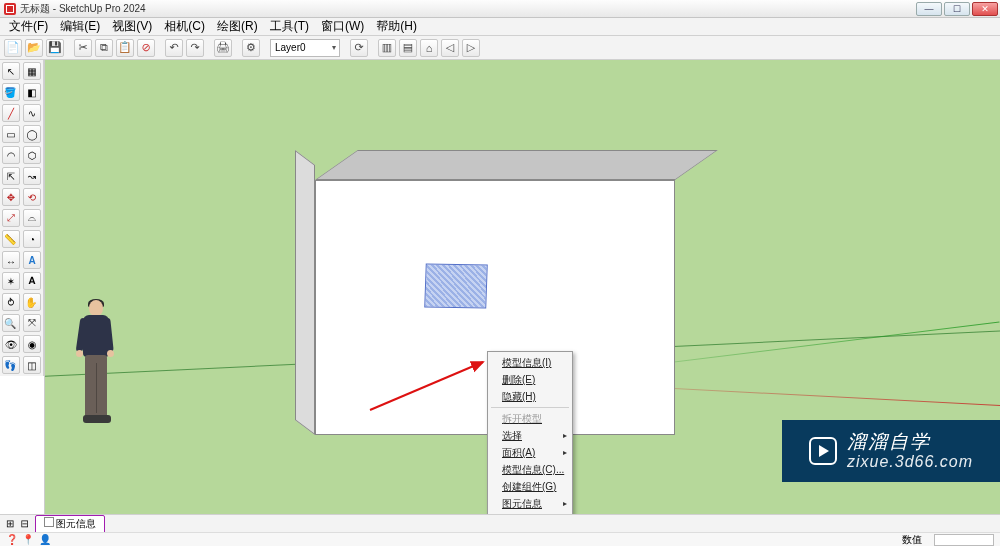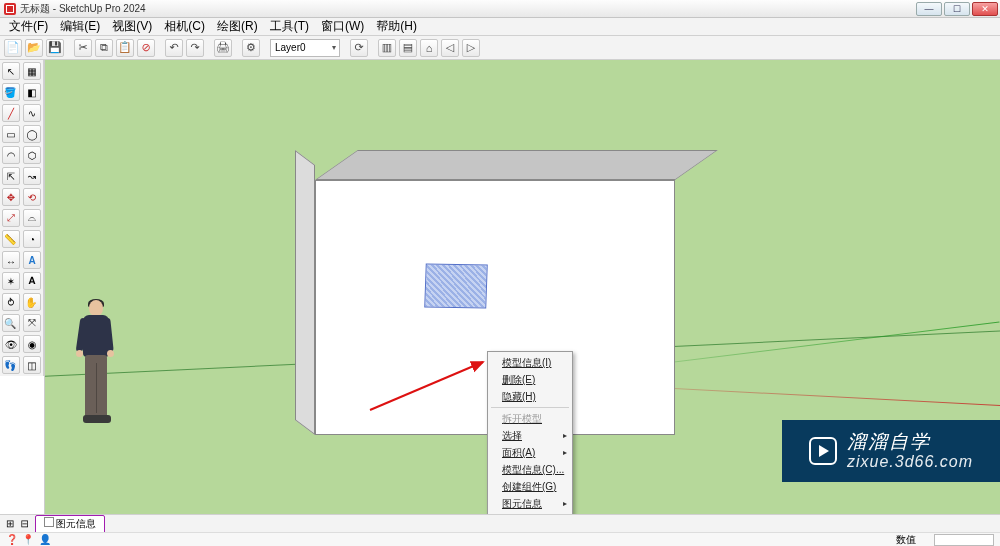--- a/index.html
+++ b/index.html
@@ -24,21 +24,21 @@
 .layer-dd { height: 18px; border: 1px solid #bbb; background: #fff; font-size: 10px; padding: 0 14px 0 4px; display: flex; align-items: center; position: relative; min-width: 70px; }
 .layer-dd::after { content:'▾'; position: absolute; right: 3px; font-size: 8px; color: #555; }
 
 
 .palette { position: absolute; left: 0; top: 60px; width: 44px; background: #f3f3f3; border-right: 1px solid #d0d0d0; padding: 2px; display: grid; grid-template-columns: 18px 18px; gap: 3px; }
 .pbtn { width: 18px; height: 18px; border: 1px solid #c8c8c8; background: linear-gradient(#fff,#eaeaea); border-radius: 2px; display:flex; align-items:center; justify-content:center; font-size:10px; }
 
 
 .bottom-tabs { position: absolute; left: 0; bottom: 14px; height: 18px; width: 100%; background: #f3f3f3; border-top: 1px solid #d0d0d0; display:flex; align-items:center; font-size:10px; padding-left:6px; gap:6px; }
 .status { position: absolute; left:0; bottom:0; height:14px; width:100%; background:#f7f7f7; border-top:1px solid #ddd; display:flex; align-items:center; font-size:10px; padding:0 6px; }
-.status .right { margin-left:auto; display:flex; gap:18px; align-items:center; }
+.status .right { margin-left:auto; display:flex; gap:12px; align-items:center; }
 .status input { height:12px; width:60px; font-size:10px; border:1px solid #bbb; }
 
 
 .viewport { position: absolute; left: 44px; top: 60px; right: 0; bottom: 32px; background: #b6d89a; overflow: hidden; border-left:1px solid #ccc; }
 
 
 .ground-line { position:absolute; left:-50px; right:-50px; top: 318px; height:1px; background: rgba(40,120,40,.7); transform: rotate(-2.7deg); transform-origin: left center; }
 .axis-red { position:absolute; left:50%; top:320px; width:480px; height:1px; background: linear-gradient(to right, rgba(200,30,30,0), rgba(200,30,30,.8)); transform-origin:left center; transform: rotate(3deg); }
 .axis-green { position:absolute; left:50%; top:320px; width:480px; height:1px; background: linear-gradient(to right, rgba(30,150,30,0), rgba(30,150,30,.8)); transform-origin:left center; transform: rotate(-7deg); }
 

